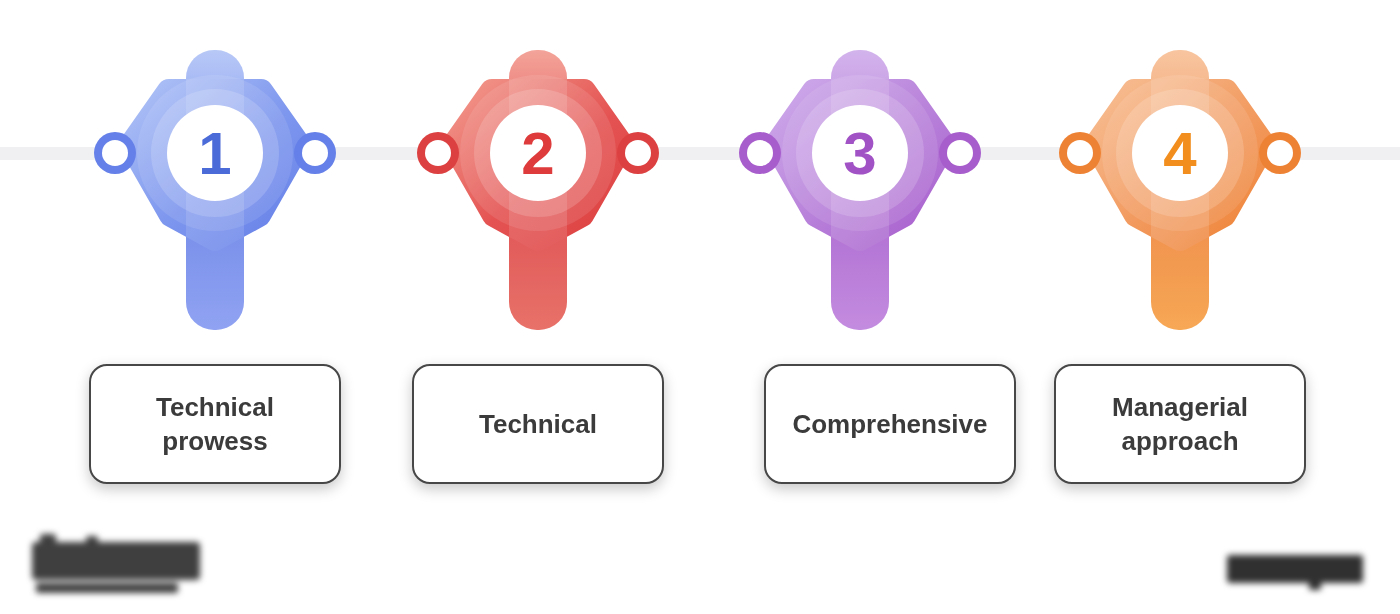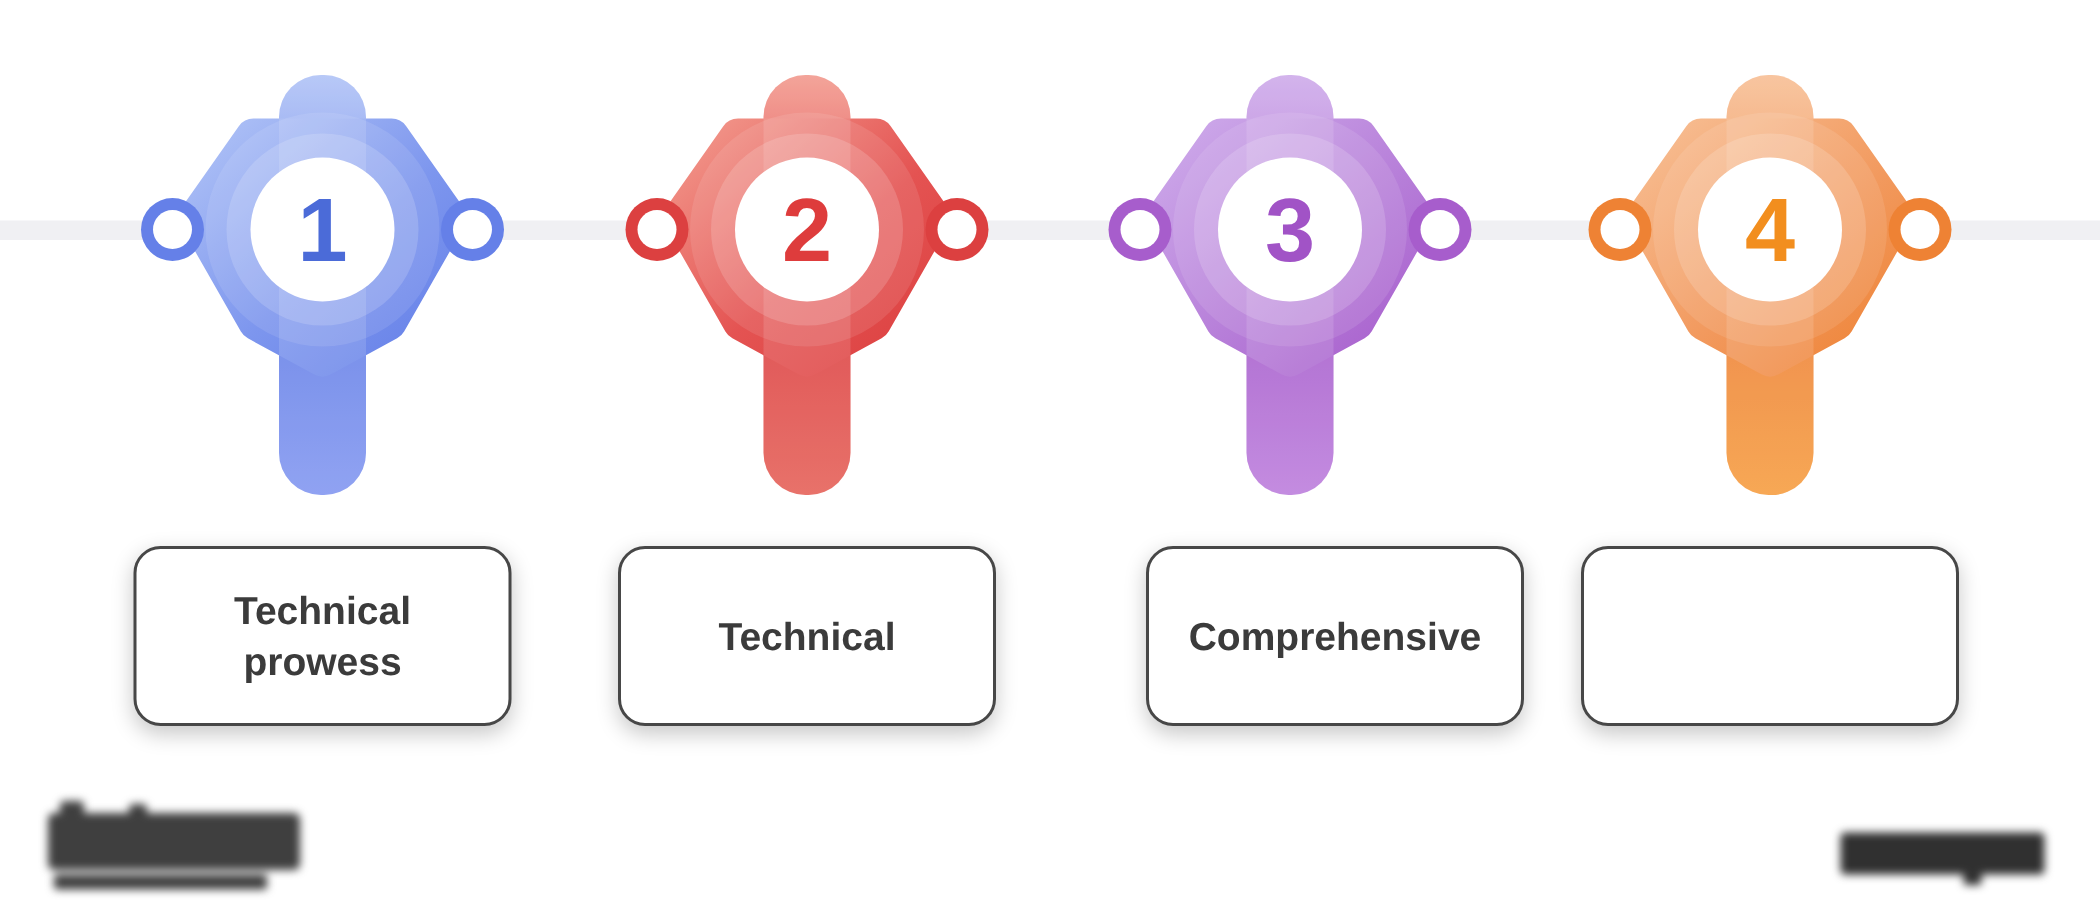--- a/index.html
+++ b/index.html
@@ -189,20 +189,22 @@
   <span>Technical</span>
   <span>prowess</span>
 </div>
 <div class="label-card" style="left:412px">
   <span>Technical</span>
 </div>
 <div class="label-card" style="left:764px">
   <span>Comprehensive</span>
 </div>
 <div class="label-card" style="left:1054px">
+  <span>Managerial</span>
+  <span>approach</span>
 </div>
 
 <div class="wm wm-left">
   <div class="wm-bump1"></div>
   <div class="wm-bump2"></div>
   <div class="wm-word"></div>
   <div class="wm-tag"></div>
 </div>
 <div class="wm wm-right">
   <div class="wm-word"></div>

